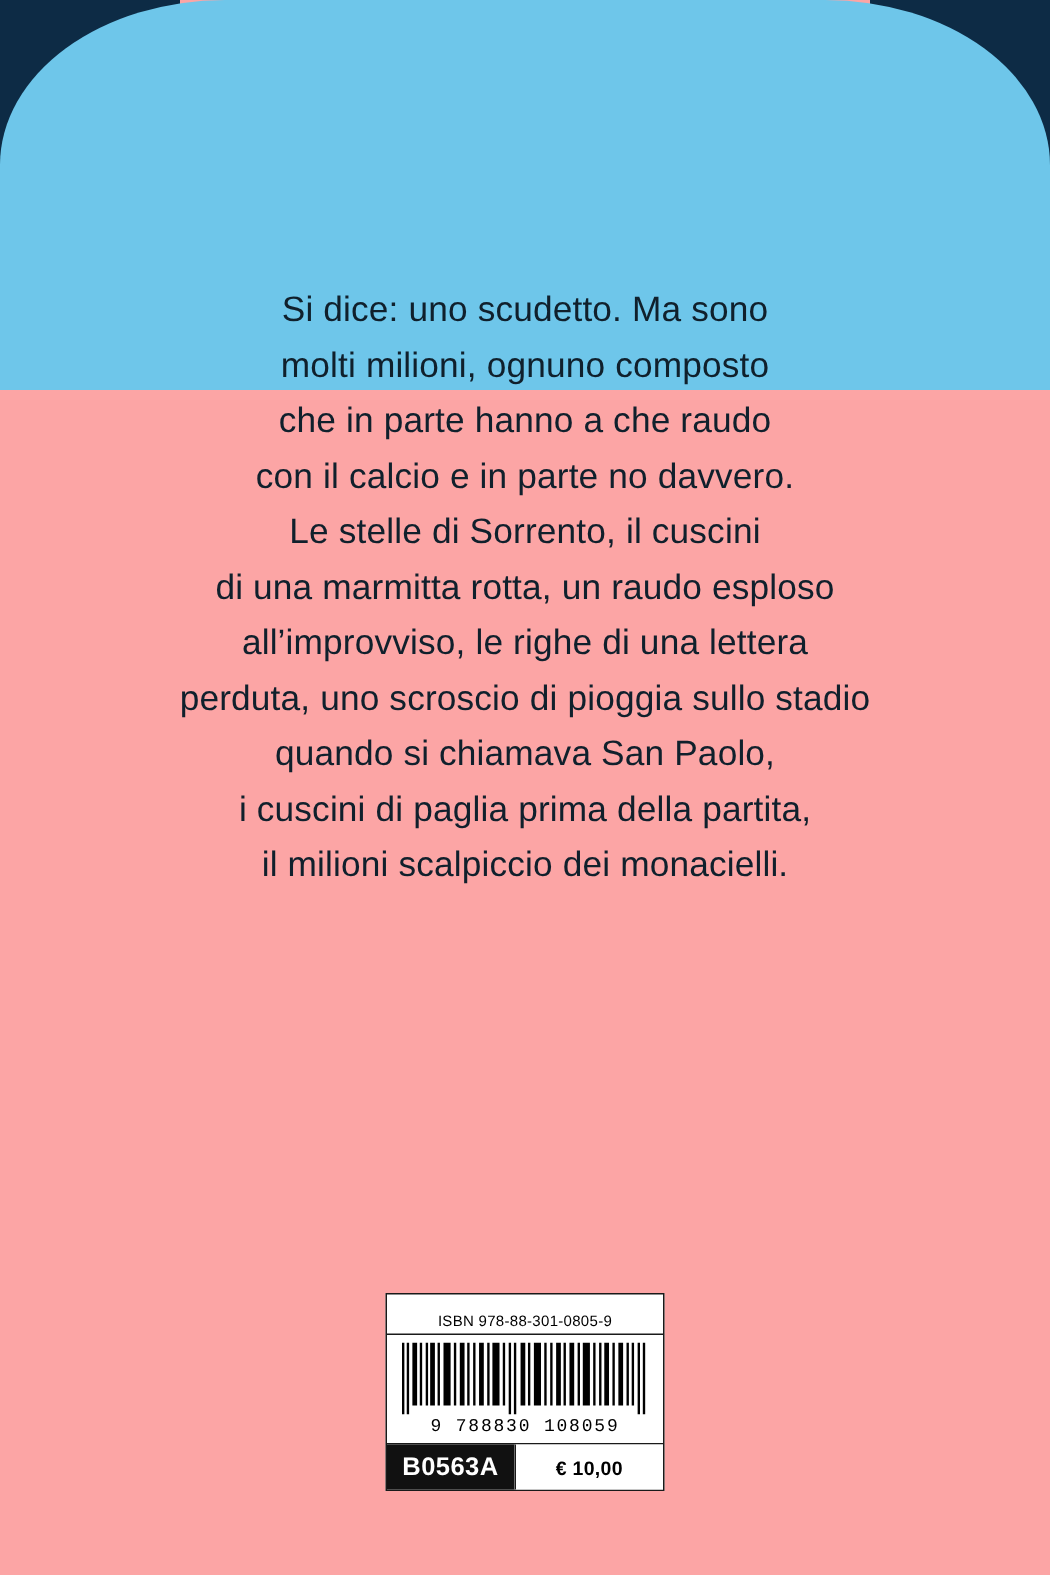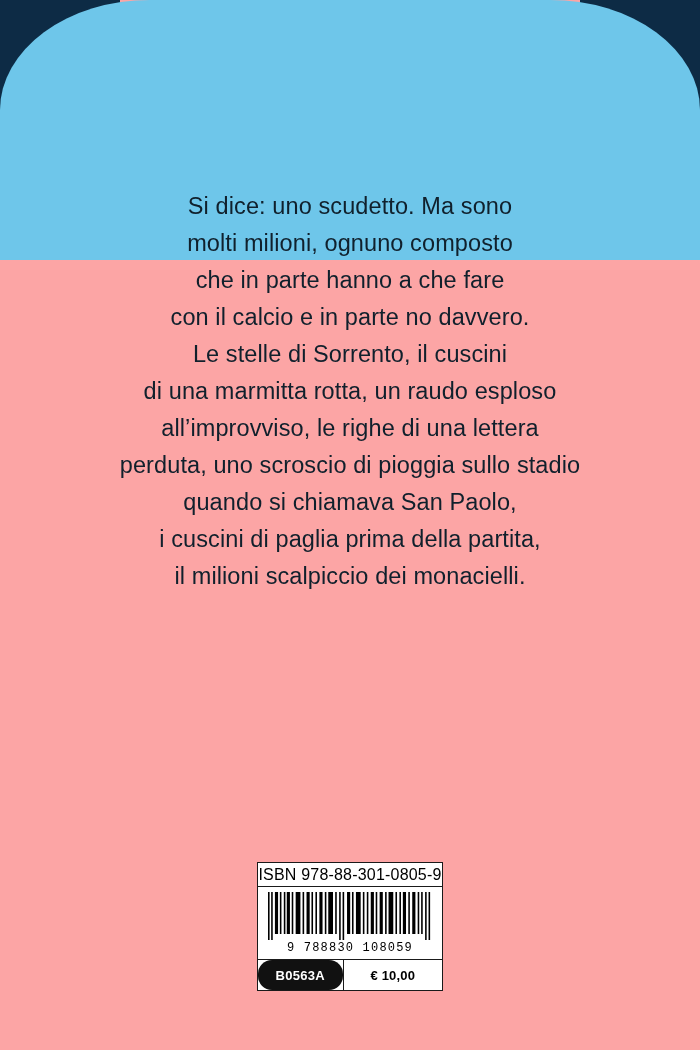--- a/index.html
+++ b/index.html
@@ -75,24 +75,24 @@
     left: 50%;
     transform: translateX(-50%);
     top: 862px;
     width: 186px;
     background: #ffffff;
     border: 1px solid #1a1a1a;
     box-sizing: border-box;
   }
   #isbn-row {
     text-align: center;
-    font-size: 16px;
+    font-size: 10px;
     font-family: "Liberation Sans", sans-serif;
     color: #000;
-    padding: 3px 0 2px 0;
+    padding: 13px 0 2px 0;
     border-bottom: 1px solid #1a1a1a;
     letter-spacing: 0.2px;
   }
   #bars-wrap {
     padding: 5px 10px 0 10px;
     background: #fff;
   }
   #bars {
     height: 48px;
     width: 100%;
@@ -112,24 +112,23 @@
     height: 30px;
     align-items: stretch;
   }
   #code-cell {
     background: #111111;
     color: #ffffff;
     flex: 0 0 46%;
     display: flex;
     align-items: center;
     justify-content: center;
-    font-size: 13px;
+    font-size: 17px;
     font-weight: bold;
     letter-spacing: 0.3px;
-    border-radius: 14px;
   }
   #price-cell {
     flex: 1 1 auto;
     background: #ffffff;
     color: #000000;
     display: flex;
     align-items: center;
     justify-content: center;
     font-size: 13px;
     font-weight: bold;
@@ -142,21 +141,21 @@
 
 <div id="cover">
 
   <div class="corner left"></div>
   <div class="corner right"></div>
   <div class="rounded-top"></div>
 
   <div id="blurb">
     <span class="line">Si dice: uno scudetto. Ma sono</span>
     <span class="line">molti milioni, ognuno composto</span>
-    <span class="line">che in parte hanno a che fare</span>
+    <span class="line">che in parte hanno a che raudo</span>
     <span class="line">con il calcio e in parte no davvero.</span>
     <span class="line">Le stelle di Sorrento, il cuscini</span>
     <span class="line">di una marmitta rotta, un raudo esploso</span>
     <span class="line">all’improvviso, le righe di una lettera</span>
     <span class="line">perduta, uno scroscio di pioggia sullo stadio</span>
     <span class="line">quando si chiamava San Paolo,</span>
     <span class="line">i cuscini di paglia prima della partita,</span>
     <span class="line">il milioni scalpiccio dei monacielli.</span>
   </div>
 

